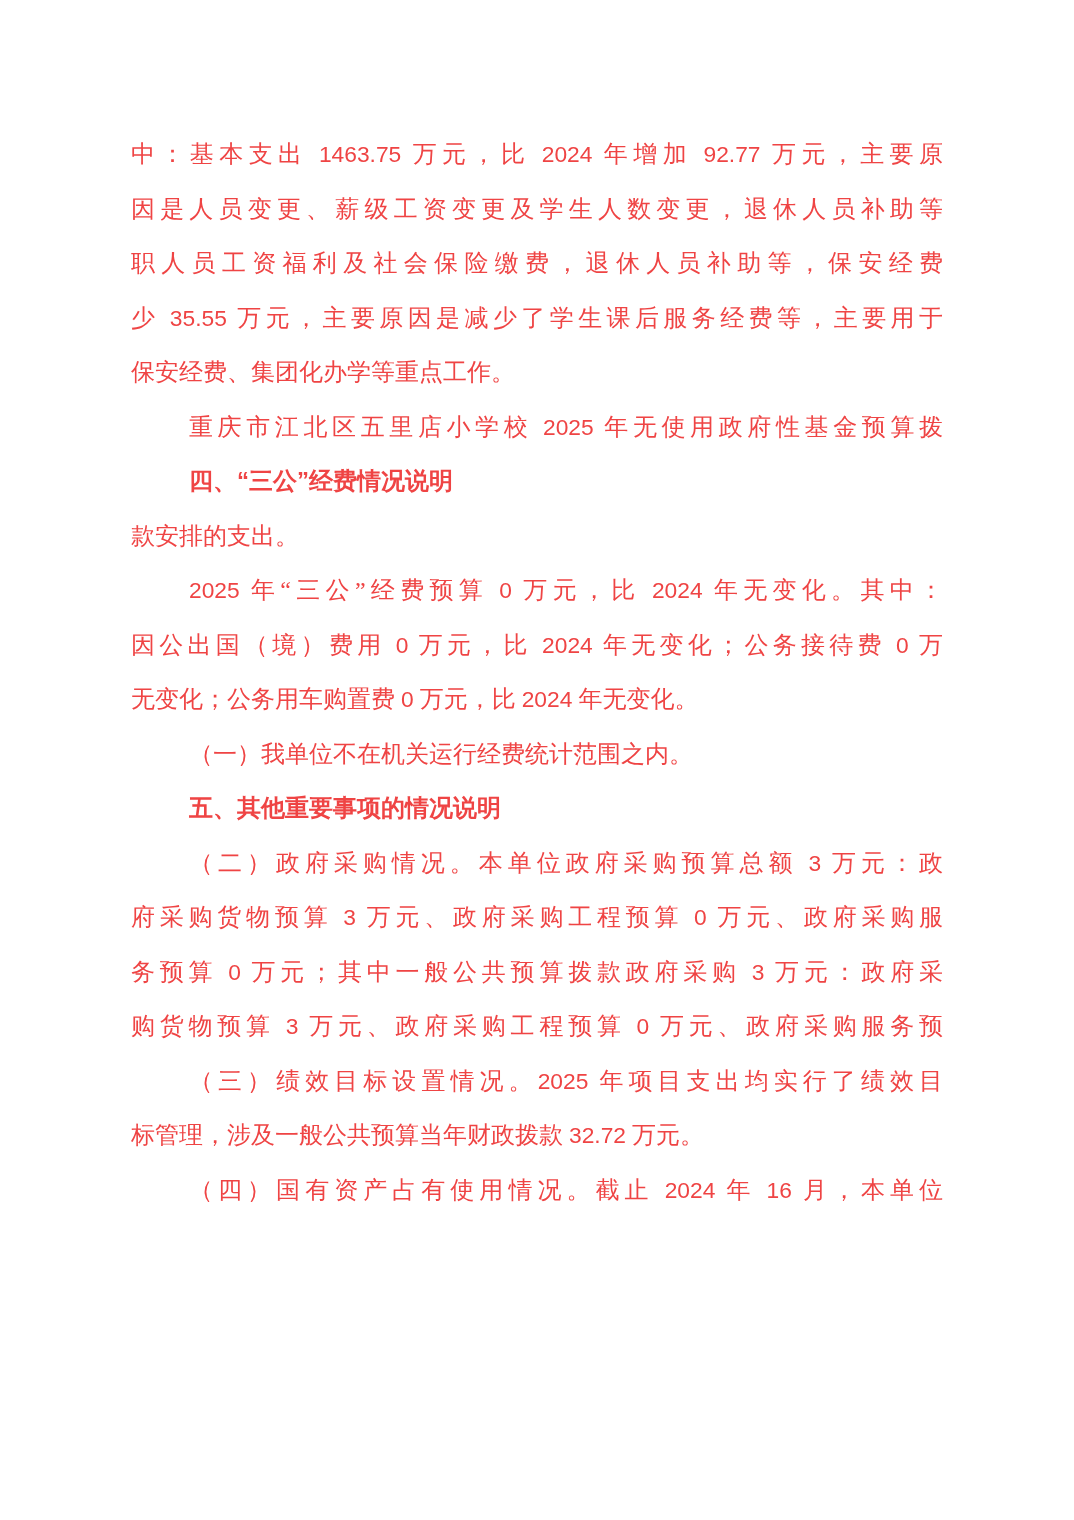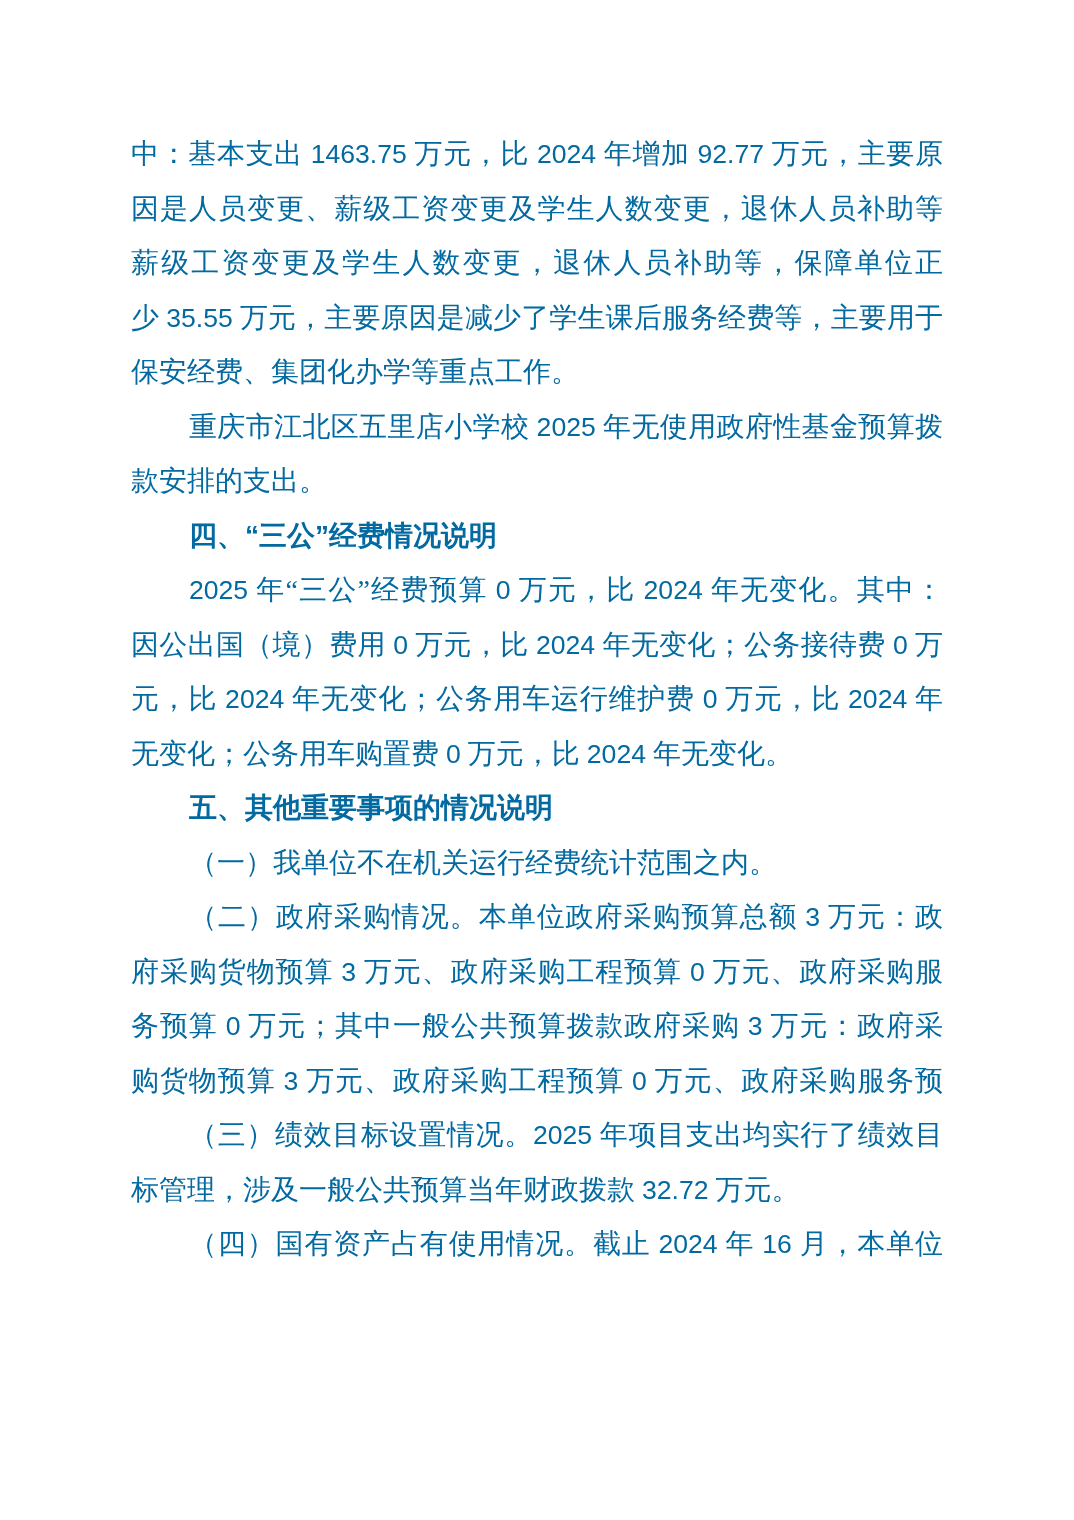--- a/index.html
+++ b/index.html
@@ -16,23 +16,23 @@
   }
   .body-text {
     position: absolute;
     left: 131px;
     top: 127px;
     width: 812px;
   }
   .line {
     height: 54.5px;
     overflow: hidden;
-    color: #0369a1;
+    color: #ef4444;
     font-family: "Liberation Serif", "DejaVu Serif", serif;
-    font-size: 28px;
+    font-size: 24px;
     line-height: 54.5px;
     text-align: justify;
     text-align-last: justify;
     text-justify: inter-character;
     white-space: normal;
   }
   .line.end {
     text-align-last: left;
   }
   .line.indent {
@@ -49,37 +49,36 @@
   }
 </style>
 </head>
 <body>
 
 <div class="page">
   <div class="body-text">
 
     <div class="line">中：基本支出 <span class="num">1463.75</span> 万元，比 <span class="num">2024</span> 年增加 <span class="num">92.77</span> 万元，主要原</div>
     <div class="line">因是人员变更、薪级工资变更及学生人数变更，退休人员补助等</div>
-    <div class="line">薪级工资变更及学生人数变更，退休人员补助等，保障单位正</div>
+    <div class="line">职人员工资福利及社会保险缴费，退休人员补助等，保安经费</div>
     <div class="line">少 <span class="num">35.55</span> 万元，主要原因是减少了学生课后服务经费等，主要用于</div>
     <div class="line end">保安经费、集团化办学等重点工作。</div>
 
     <div class="line indent">重庆市江北区五里店小学校 <span class="num">2025</span> 年无使用政府性基金预算拨</div>
+    <div class="line indent heading">四、“三公”经费情况说明</div>
+
     <div class="line end">款安排的支出。</div>
-
-    <div class="line indent heading">四、“三公”经费情况说明</div>
 
     <div class="line indent"><span class="num">2025</span> 年“三公”经费预算 <span class="num">0</span> 万元，比 <span class="num">2024</span> 年无变化。其中：</div>
     <div class="line">因公出国（境）费用 <span class="num">0</span> 万元，比 <span class="num">2024</span> 年无变化；公务接待费 <span class="num">0</span> 万</div>
-    <div class="line">元，比 <span class="num">2024</span> 年无变化；公务用车运行维护费 <span class="num">0</span> 万元，比 <span class="num">2024</span> 年</div>
     <div class="line end">无变化；公务用车购置费 <span class="num">0</span> 万元，比 <span class="num">2024</span> 年无变化。</div>
 
+    <div class="line indent end">（一）我单位不在机关运行经费统计范围之内。</div>
+
     <div class="line indent heading">五、其他重要事项的情况说明</div>
-
-    <div class="line indent end">（一）我单位不在机关运行经费统计范围之内。</div>
 
     <div class="line indent">（二）政府采购情况。本单位政府采购预算总额 <span class="num">3</span> 万元：政</div>
     <div class="line">府采购货物预算 <span class="num">3</span> 万元、政府采购工程预算 <span class="num">0</span> 万元、政府采购服</div>
     <div class="line">务预算 <span class="num">0</span> 万元；其中一般公共预算拨款政府采购 <span class="num">3</span> 万元：政府采</div>
     <div class="line">购货物预算 <span class="num">3</span> 万元、政府采购工程预算 <span class="num">0</span> 万元、政府采购服务预</div>
 
     <div class="line indent">（三）绩效目标设置情况。<span class="num">2025</span> 年项目支出均实行了绩效目</div>
     <div class="line end">标管理，涉及一般公共预算当年财政拨款 <span class="num">32.72</span> 万元。</div>
 
     <div class="line indent">（四）国有资产占有使用情况。截止 <span class="num">2024</span> 年 <span class="num">16</span> 月，本单位</div>

